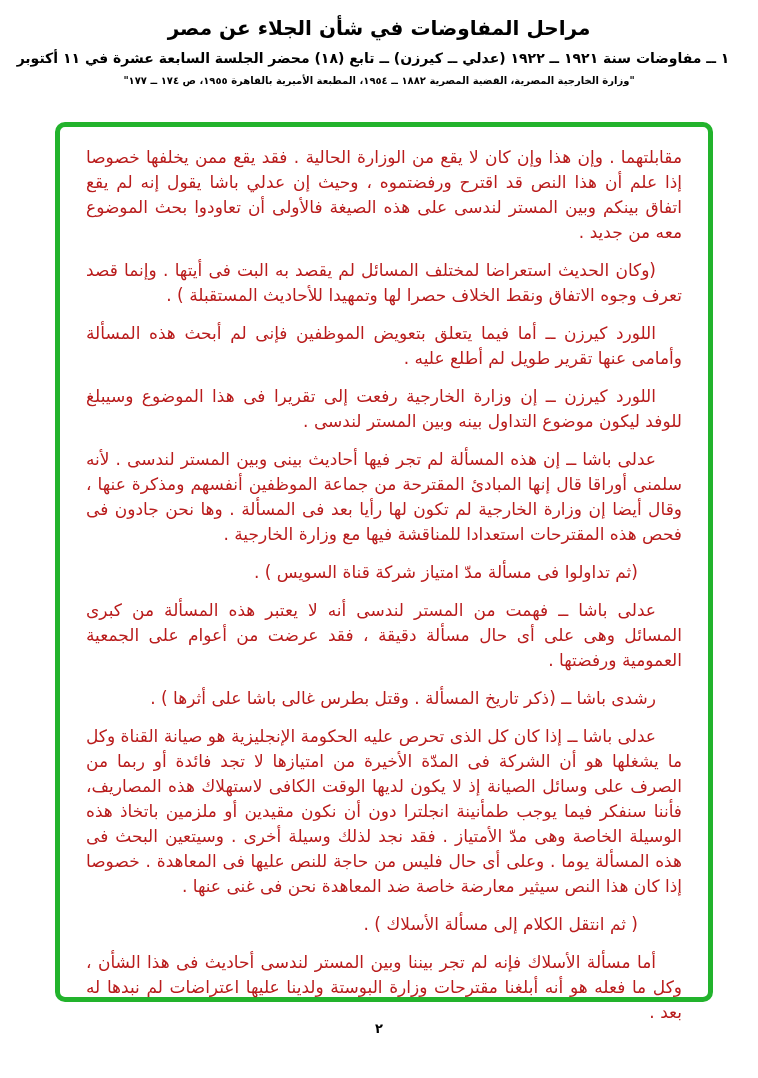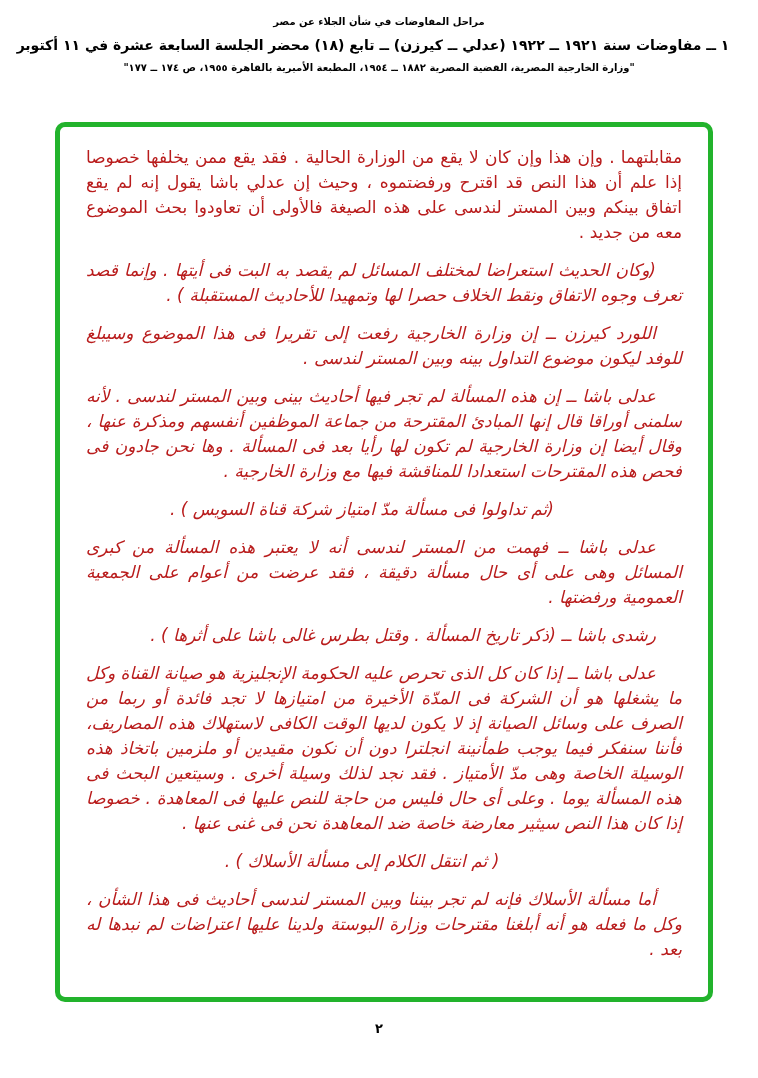--- a/index.html
+++ b/index.html
@@ -18,21 +18,21 @@
   }
   .doc-header {
     position: absolute;
     top: 16px;
     left: 0;
     right: 0;
     text-align: center;
     direction: rtl;
   }
   .doc-title {
-    font-size: 10px;
+    font-size: 20px;
     font-weight: bold;
     color: #000;
     margin: 0 0 10px 0;
     letter-spacing: 0;
   }
   .doc-subtitle {
     font-size: 14px;
     font-weight: bold;
     color: #000;
     margin: 0 12px 9px 0;
@@ -58,26 +58,24 @@
   .body-text p {
     margin: 0 0 13px 0;
     font-size: 17px;
     line-height: 25px;
     text-align: justify;
     color: #b91c1c;
     direction: rtl;
   }
   .body-text p.indent {
     text-indent: 26px;
-    font-style: italic;
   }
   .body-text p.aside {
     text-indent: 44px;
-    text-align: center;
-    font-style: italic;
+    text-align: right;
   }
   .page-number {
     position: absolute;
     bottom: 42px;
     left: 0;
     right: 0;
     text-align: center;
     font-size: 13px;
     font-weight: bold;
     color: #000;
@@ -89,20 +87,21 @@
 <header class="doc-header">
   <h1 class="doc-title">مراحل المفاوضات في شأن الجلاء عن مصر</h1>
   <h2 class="doc-subtitle">١ ــ مفاوضات سنة ١٩٢١ ــ ١٩٢٢ (عدلي ــ كيرزن) ــ تابع (١٨) محضر الجلسة السابعة عشرة في ١١ أكتوبر</h2>
   <div class="doc-source">"وزارة الخارجية المصرية، القضية المصرية ١٨٨٢ ــ ١٩٥٤، المطبعة الأميرية بالقاهرة ١٩٥٥، ص ١٧٤ ــ ١٧٧"</div>
 </header>
 
 <section class="highlight-box">
   <div class="body-text">
     <p>مقابلتهما . وإن هذا وإن كان لا يقع من الوزارة الحالية . فقد يقع ممن يخلفها خصوصا إذا علم أن هذا النص قد اقترح ورفضتموه ، وحيث إن عدلي باشا يقول إنه لم يقع اتفاق بينكم وبين المستر لندسى على هذه الصيغة فالأولى أن تعاودوا بحث الموضوع معه من جديد .</p>
     <p class="indent">(وكان الحديث استعراضا لمختلف المسائل لم يقصد به البت فى أيتها . وإنما قصد تعرف وجوه الاتفاق ونقط الخلاف حصرا لها وتمهيدا للأحاديث المستقبلة ) .</p>
+    <p class="indent">اللورد كيرزن ــ أما فيما يتعلق بتعويض الموظفين فإنى لم أبحث هذه المسألة وأمامى عنها تقرير طويل لم أطلع عليه .</p>
     <p class="indent">اللورد كيرزن ــ إن وزارة الخارجية رفعت إلى تقريرا فى هذا الموضوع وسيبلغ للوفد ليكون موضوع التداول بينه وبين المستر لندسى .</p>
     <p class="indent">عدلى باشا ــ إن هذه المسألة لم تجر فيها أحاديث بينى وبين المستر لندسى . لأنه سلمنى أوراقا قال إنها المبادئ المقترحة من جماعة الموظفين أنفسهم ومذكرة عنها ، وقال أيضا إن وزارة الخارجية لم تكون لها رأيا بعد فى المسألة . وها نحن جادون فى فحص هذه المقترحات استعدادا للمناقشة فيها مع وزارة الخارجية .</p>
     <p class="aside">(ثم تداولوا فى مسألة مدّ امتياز شركة قناة السويس ) .</p>
     <p class="indent">عدلى باشا ــ فهمت من المستر لندسى أنه لا يعتبر هذه المسألة من كبرى المسائل وهى على أى حال مسألة دقيقة ، فقد عرضت من أعوام على الجمعية العمومية ورفضتها .</p>
     <p class="indent">رشدى باشا ــ (ذكر تاريخ المسألة . وقتل بطرس غالى باشا على أثرها ) .</p>
     <p class="indent">عدلى باشا ــ إذا كان كل الذى تحرص عليه الحكومة الإنجليزية هو صيانة القناة وكل ما يشغلها هو أن الشركة فى المدّة الأخيرة من امتيازها لا تجد فائدة أو ربما من الصرف على وسائل الصيانة إذ لا يكون لديها الوقت الكافى لاستهلاك هذه المصاريف، فأننا سنفكر فيما يوجب طمأنينة انجلترا دون أن نكون مقيدين أو ملزمين باتخاذ هذه الوسيلة الخاصة وهى مدّ الأمتياز . فقد نجد لذلك وسيلة أخرى . وسيتعين البحث فى هذه المسألة يوما . وعلى أى حال فليس من حاجة للنص عليها فى المعاهدة . خصوصا إذا كان هذا النص سيثير معارضة خاصة ضد المعاهدة نحن فى غنى عنها .</p>
     <p class="aside">( ثم انتقل الكلام إلى مسألة الأسلاك ) .</p>
     <p class="indent">أما مسألة الأسلاك فإنه لم تجر بيننا وبين المستر لندسى أحاديث فى هذا الشأن ، وكل ما فعله هو أنه أبلغنا مقترحات وزارة البوستة ولدينا عليها اعتراضات لم نبدها له بعد .</p>
   </div>
 </section>

